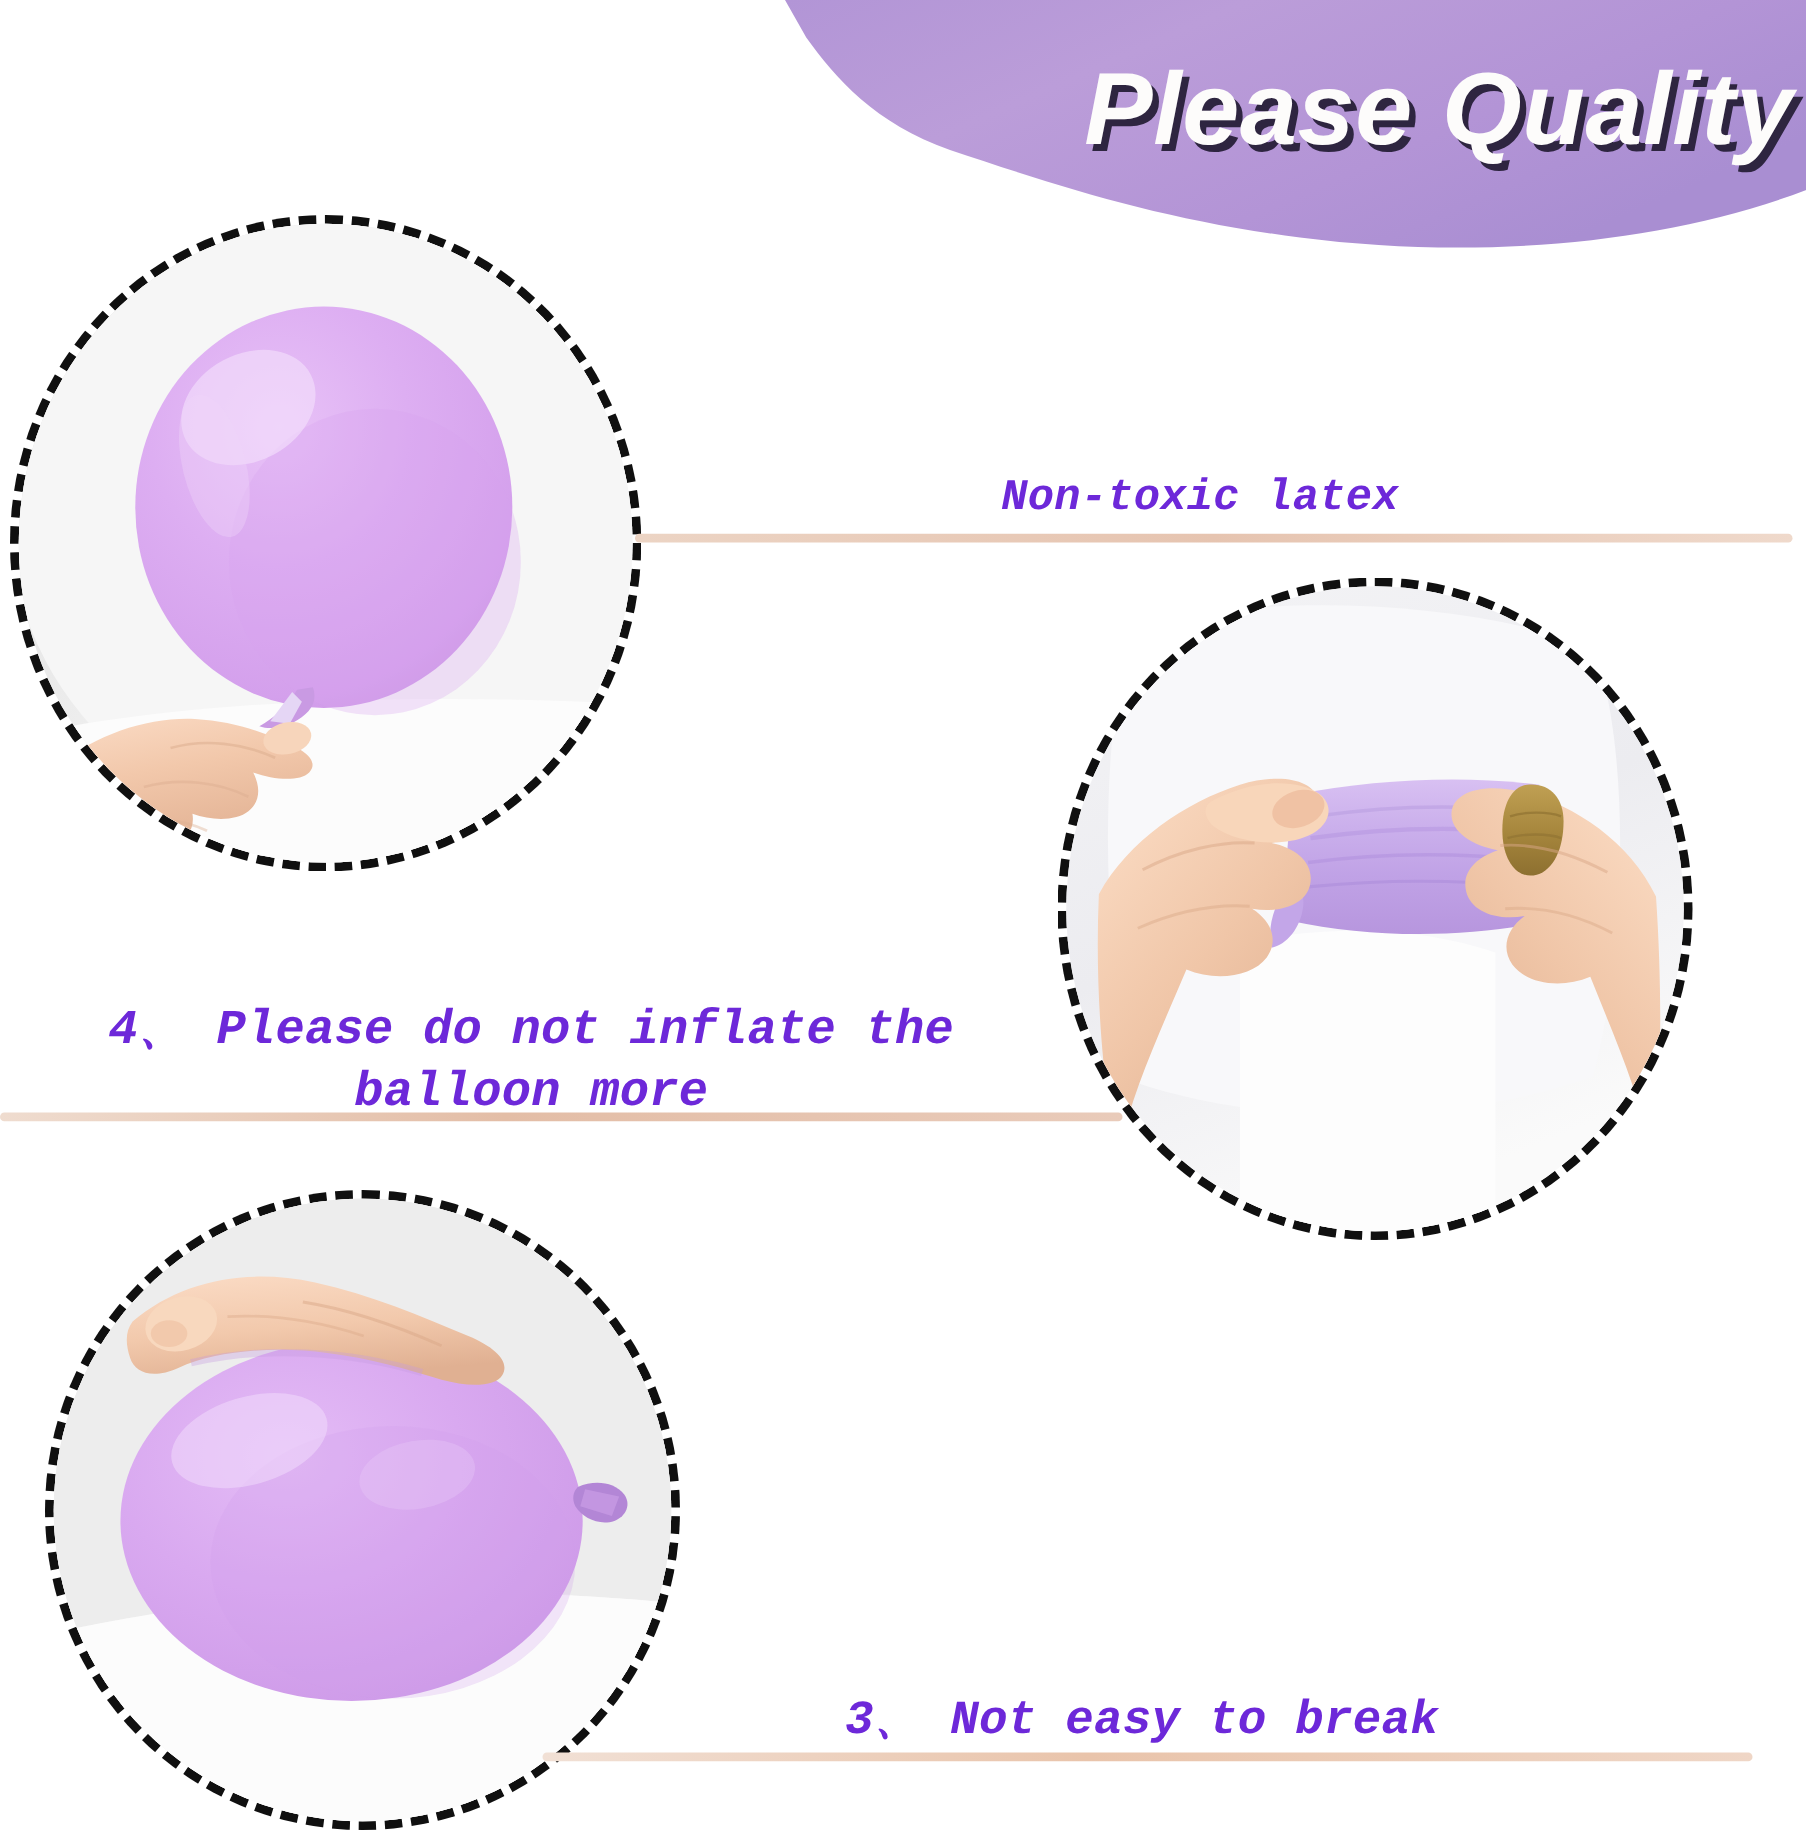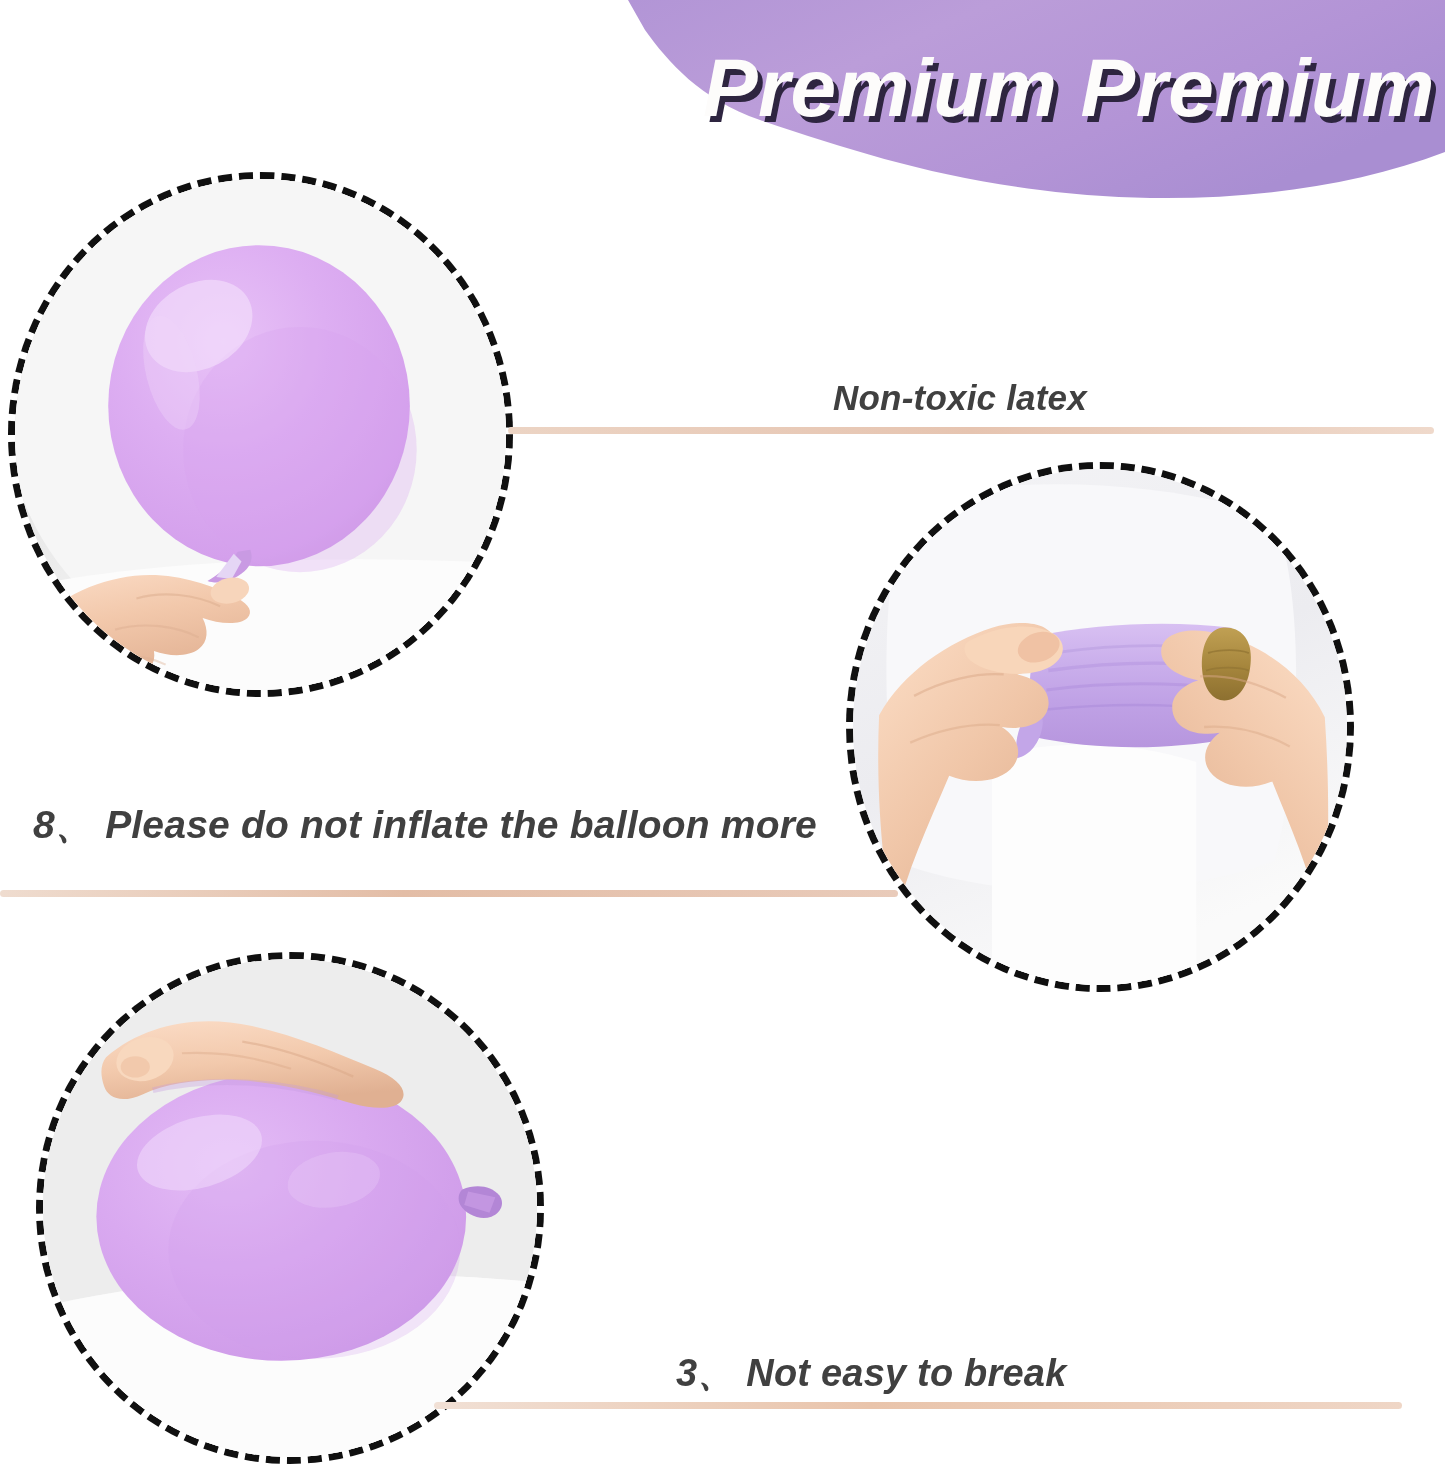--- a/index.html
+++ b/index.html
@@ -33,22 +33,23 @@
   .photo-inner{position:absolute;inset:-7px;border-radius:50%;overflow:hidden;}
   .photo-inner svg{display:block;width:100%;height:100%;}
 
   #circle-1{left:8px;top:172px;width:505px;height:525px;}
   #circle-2{left:846px;top:462px;width:508px;height:530px;}
   #circle-3{left:36px;top:952px;width:508px;height:512px;}
 
   
   .caption{
     position:absolute;
-    font-style:italic;font-weight:bold;color:#404040;
+    font-style:italic;font-weight:bold;color:#6d28d9;
     letter-spacing:0.2px;
+    font-family:Liberation Mono, monospace;
   }
   .rule{position:absolute;height:7px;border-radius:4px;}
 
   #caption-1{left:640px;top:378px;width:640px;font-size:35px;text-align:center;}
   #rule-1{left:508px;top:427px;width:926px;
     background:linear-gradient(90deg,#ecd4c4 0%,#e6c4b0 50%,#efd9cb 100%);}
 
   #caption-2{left:10px;top:800px;width:830px;font-size:39px;text-align:center;line-height:1.28;}
   #rule-2{left:0px;top:890px;width:898px;
     background:linear-gradient(90deg,#efdccf 0%,#e3bda6 45%,#e9cbba 100%);}
@@ -68,21 +69,21 @@
         <linearGradient id="bannerGrad" x1="0" y1="0" x2="1" y2="0.55">
           <stop offset="0%" stop-color="#b295d6"></stop>
           <stop offset="35%" stop-color="#bb9dd9"></stop>
           <stop offset="72%" stop-color="#b394d6"></stop>
           <stop offset="100%" stop-color="#a98ed2"></stop>
         </linearGradient>
       </defs>
       <path d="M 628 0 L 1445 0 L 1445 152 C 1330 196 1180 208 1040 190
                C 930 176 850 150 760 120 C 700 99 668 62 645 30 Z" fill="url(#bannerGrad)"></path>
     </svg>
-    <div class="banner-title">Premium Premium</div>
+    <div class="banner-title">Please Quality</div>
   </div>
 
   <div class="photo-circle" id="circle-1">
     <div class="photo-inner">
       <svg viewBox="0 0 519 539" aria-hidden="true">
         <defs>
           <radialGradient id="b1fill" cx="0.38" cy="0.3" r="0.82">
             <stop offset="0%" stop-color="#e8c2f7"></stop>
             <stop offset="42%" stop-color="#ddaef2"></stop>
             <stop offset="82%" stop-color="#d4a0ec"></stop>
@@ -254,20 +255,20 @@
 
         <path d="M 120 142 C 180 128 250 132 310 150" fill="none" stroke="#c79ce0" stroke-width="6" opacity="0.35"></path>
       </svg>
     </div>
   </div>
 
   <div class="caption" id="caption-1">Non-toxic latex</div>
   <div class="rule" id="rule-1"></div>
 
   <div class="caption" id="caption-2">
-    <div>8、 Please do not inflate the balloon more</div>
+    <div>4、 Please do not inflate the balloon more</div>
   </div>
   <div class="rule" id="rule-2"></div>
 
   <div class="caption" id="caption-3">3、 Not easy to break</div>
   <div class="rule" id="rule-3"></div>
 
 </div>
 
 </body></html>

